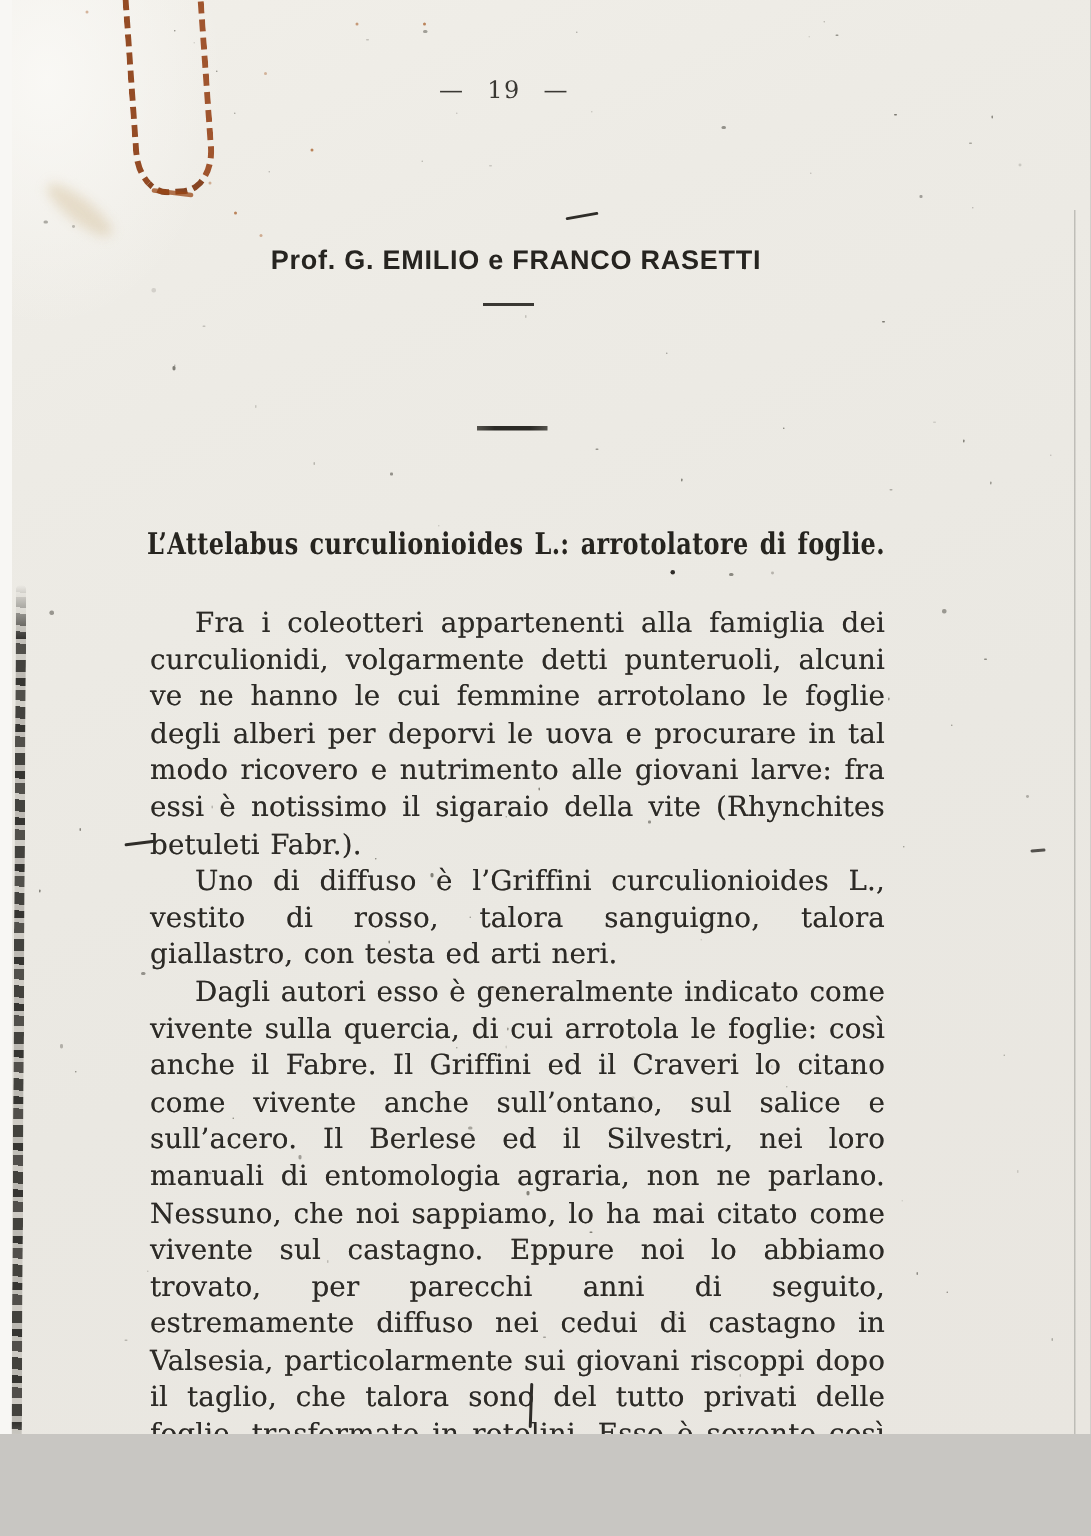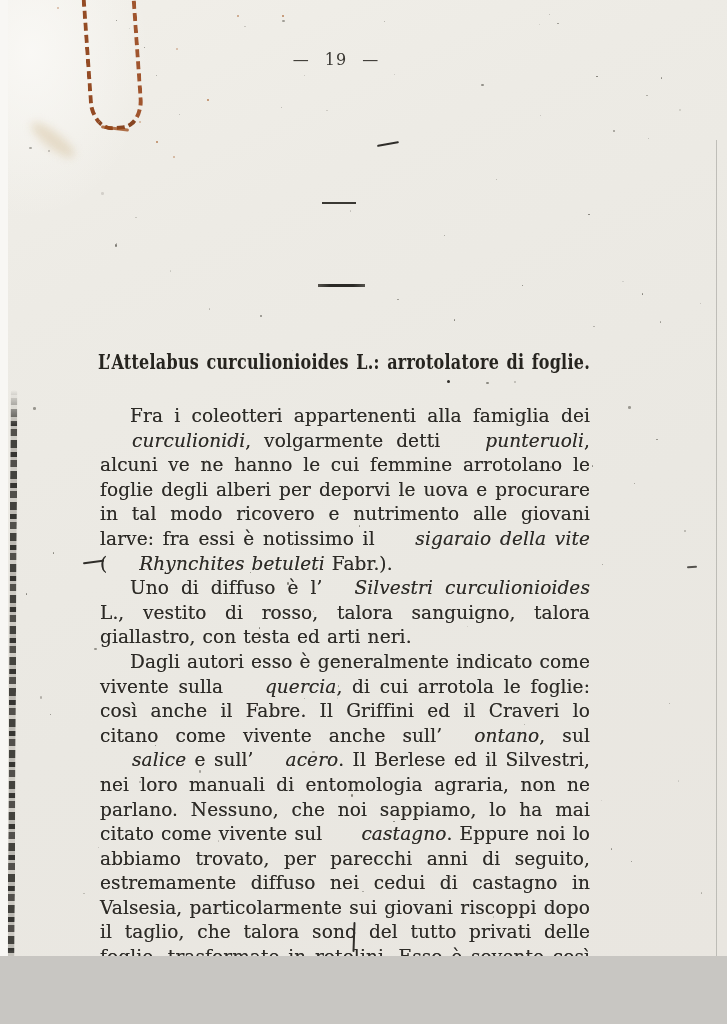--- a/index.html
+++ b/index.html
@@ -54,47 +54,48 @@
   .rule-title{position:absolute;left:318px;top:284px;width:47px;height:3px;
     background:linear-gradient(to right,#55534d,#2b2a26 25%,#2b2a26 75%,#55534d);}
   .section-heading{position:absolute;left:0;top:350px;width:688px;text-align:center;
     font-weight:bold;font-size:20px;color:#26241f;transform:scaleX(.8);transform-origin:50% 0;
     letter-spacing:.3px;word-spacing:2px;}
   .body-text{position:absolute;left:100px;top:404px;width:490px;
     font-size:18.5px;line-height:24.6px;text-align:justify;color:#2c2a26;
     word-spacing:1px;letter-spacing:.1px;
     text-shadow:0 0 .4px rgba(44,42,38,.55);}
   .body-text p{margin:0;text-indent:30px;}
-  .body-text .em{font-style:italic;margin-left:32px;}
+  .body-text .em{}
   
   #specks i{position:absolute;background:#3a382f;border-radius:50%;display:block;}
   #specks i.rust{background:#a4561e;}
 </style>
 </head>
 <body>
 
 <div class="page">
 
   <div class="corner-light"></div>
   <div class="left-strip"></div>
   <div class="binding-band"></div>
   <div class="clip-stain"></div>
   <div class="clip-dash"></div>
   <div class="smudge"></div>
 
   <div class="pageno">— 19 —</div>
   <div class="mark mark-dash-top"></div>
+  <div class="authors">Prof. G. EMILIO e FRANCO RASETTI</div>
   <div class="rule-authors"></div>
   <div class="rule-title"></div>
   <div class="section-heading">L’Attelabus curculionioides L.: arrotolatore di foglie.</div>
   <div class="mark heading-dot"></div>
 
   <div class="body-text">
       <p><span>Fra i coleotteri appartenenti alla famiglia dei </span><span class="em">curculionidi</span><span>, volgarmente detti </span><span class="em">punteruoli</span><span>, alcuni ve ne hanno le cui femmine arrotolano le foglie degli alberi per deporvi le uova e procurare in tal modo ricovero e nutrimento alle giovani larve: fra essi è notissimo il </span><span class="em">sigaraio della vite</span><span> (</span><span class="em">Rhynchites betuleti</span><span> Fabr.).</span></p>
-      <p><span>Uno di diffuso è l’</span><span class="em">Silvestri curculionioides</span><span> L., vestito di rosso, talora sanguigno, talora giallastro, con testa ed arti neri.</span></p>
+      <p><span>Uno di diffuso è l’</span><span class="em">Griffini curculionioides</span><span> L., vestito di rosso, talora sanguigno, talora giallastro, con testa ed arti neri.</span></p>
       <p><span>Dagli autori esso è generalmente indicato come vivente sulla </span><span class="em">quercia</span><span>, di cui arrotola le foglie: così anche il Fabre. Il Griffini ed il Craveri lo citano come vivente anche sull’</span><span class="em">ontano</span><span>, sul </span><span class="em">salice</span><span> e sull’</span><span class="em">acero</span><span>. Il Berlese ed il Silvestri, nei loro manuali di entomologia agraria, non ne parlano. Nessuno, che noi sappiamo, lo ha mai citato come vivente sul </span><span class="em">castagno</span><span>. Eppure noi lo abbiamo trovato, per parecchi anni di seguito, estremamente diffuso nei cedui di castagno in Valsesia, particolarmente sui giovani riscoppi dopo il taglio, che talora sono del tutto privati delle foglie, trasformate in rotolini. Esso è sovente così abbondante da doversi considerare nettamente dannoso.</span></p>
     </div>
 
   <div class="mark mark-tilde"></div>
   <div class="mark mark-vline"></div>
   <div class="mark mark-dash-right"></div>
 
   <div id="specks">
       <i style="left: 198.9px; top: 770.3px; width: 2.6px; height: 2.4px; opacity: 0.42;"></i>
       <i style="left: 48.7px; top: 991.2px; width: 1.4px; height: 1.4px; opacity: 0.44;"></i>

